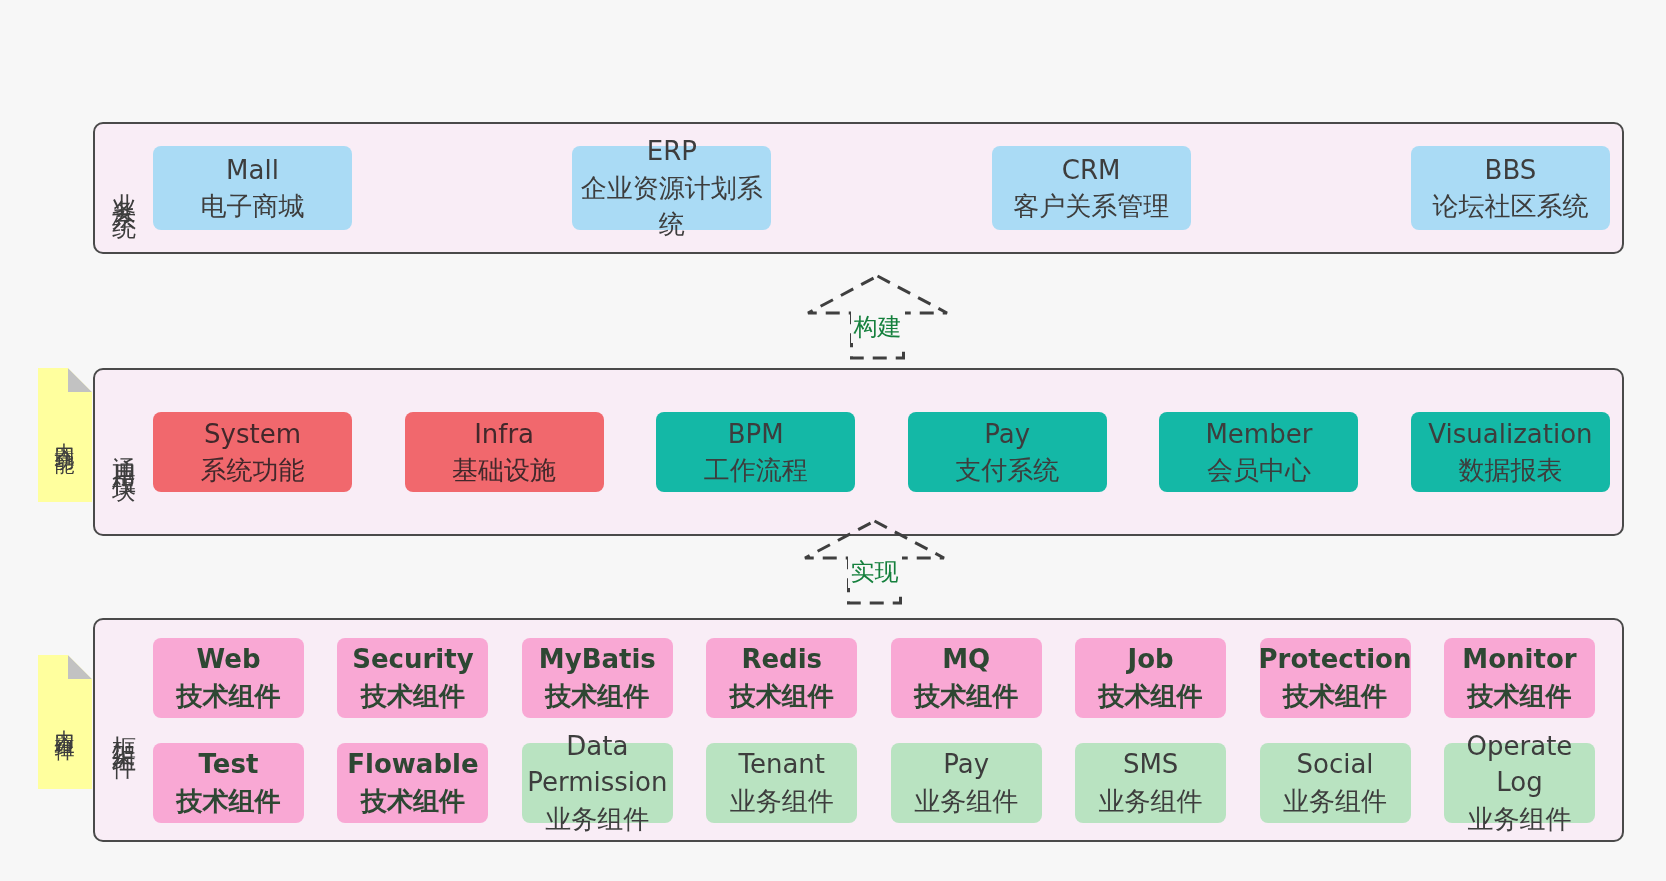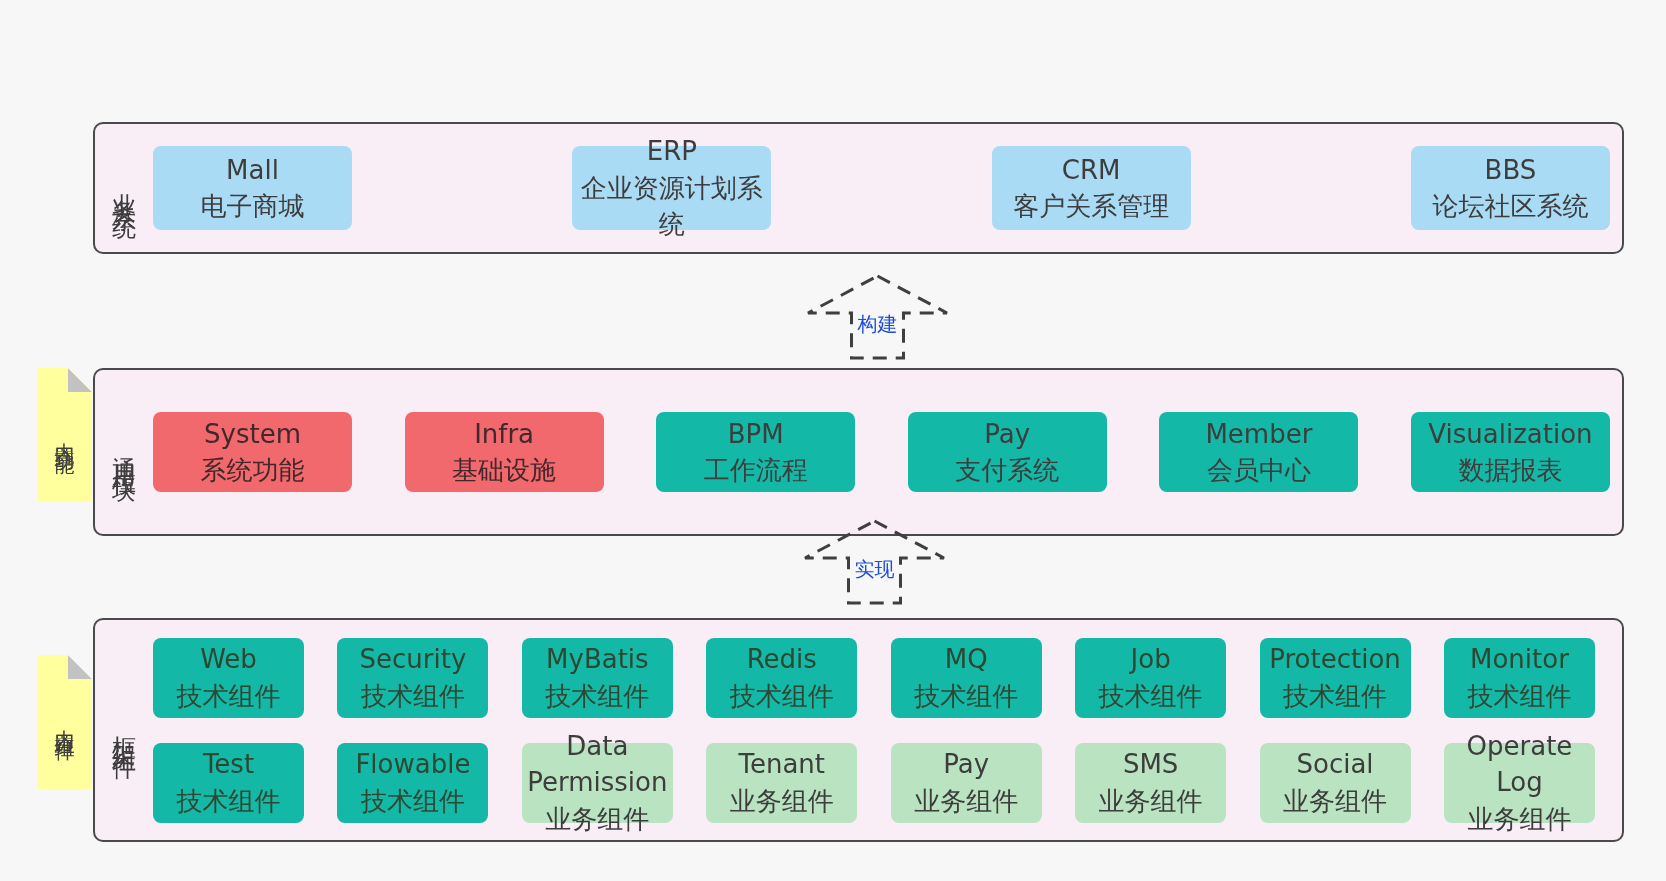--- a/index.html
+++ b/index.html
@@ -65,37 +65,37 @@
     font-size: 26px;
     line-height: 1.4;
     color: #3d3d3d;
   }
   .layer-business .chip { height: 84px; }
   .chips.eight .chip { width: 151px; }
   .chip .nm { white-space: pre-line; }
   .chip.blue       { background: #aadbf5; }
   .chip.red        { background: #f1686d; color: #42282b; }
   .chip.pink       { background: #14b8a6; }
-  .chip.green      { background: #14b8a6; color: #2e4733; }
+  .chip.green      { background: #f9a8d4; color: #2e4733; font-weight: bold; }
   .chip.lightgreen { background: #b9e3c1; }
 
   
   .arrow { position: absolute; width: 143px; height: 86px; }
   .arrow-build     { left: 806px; top: 274px; }
   .arrow-implement { left: 803px; top: 519px; }
   .arrow svg { position: absolute; inset: 0; }
   .arrow-label {
     position: absolute;
     left: 50%; top: 37px;
     transform: translateX(-50%);
     background: #f7f7f7;
     padding: 0 3px;
-    font-size: 20px;
+    font-size: 24px;
     white-space: nowrap;
-    color: #1d4ed8;
+    color: #15803d;
   }
 
   
   .note {
     position: absolute;
     left: 38px; width: 54px; height: 134px;
     background: #ffff9e;
     clip-path: polygon(0 0, calc(100% - 24px) 0, 100% 24px, 100% 100%, 0 100%);
     display: flex; align-items: center; justify-content: center;
     filter: drop-shadow(1px 1px 1px rgba(0,0,0,0.12));

